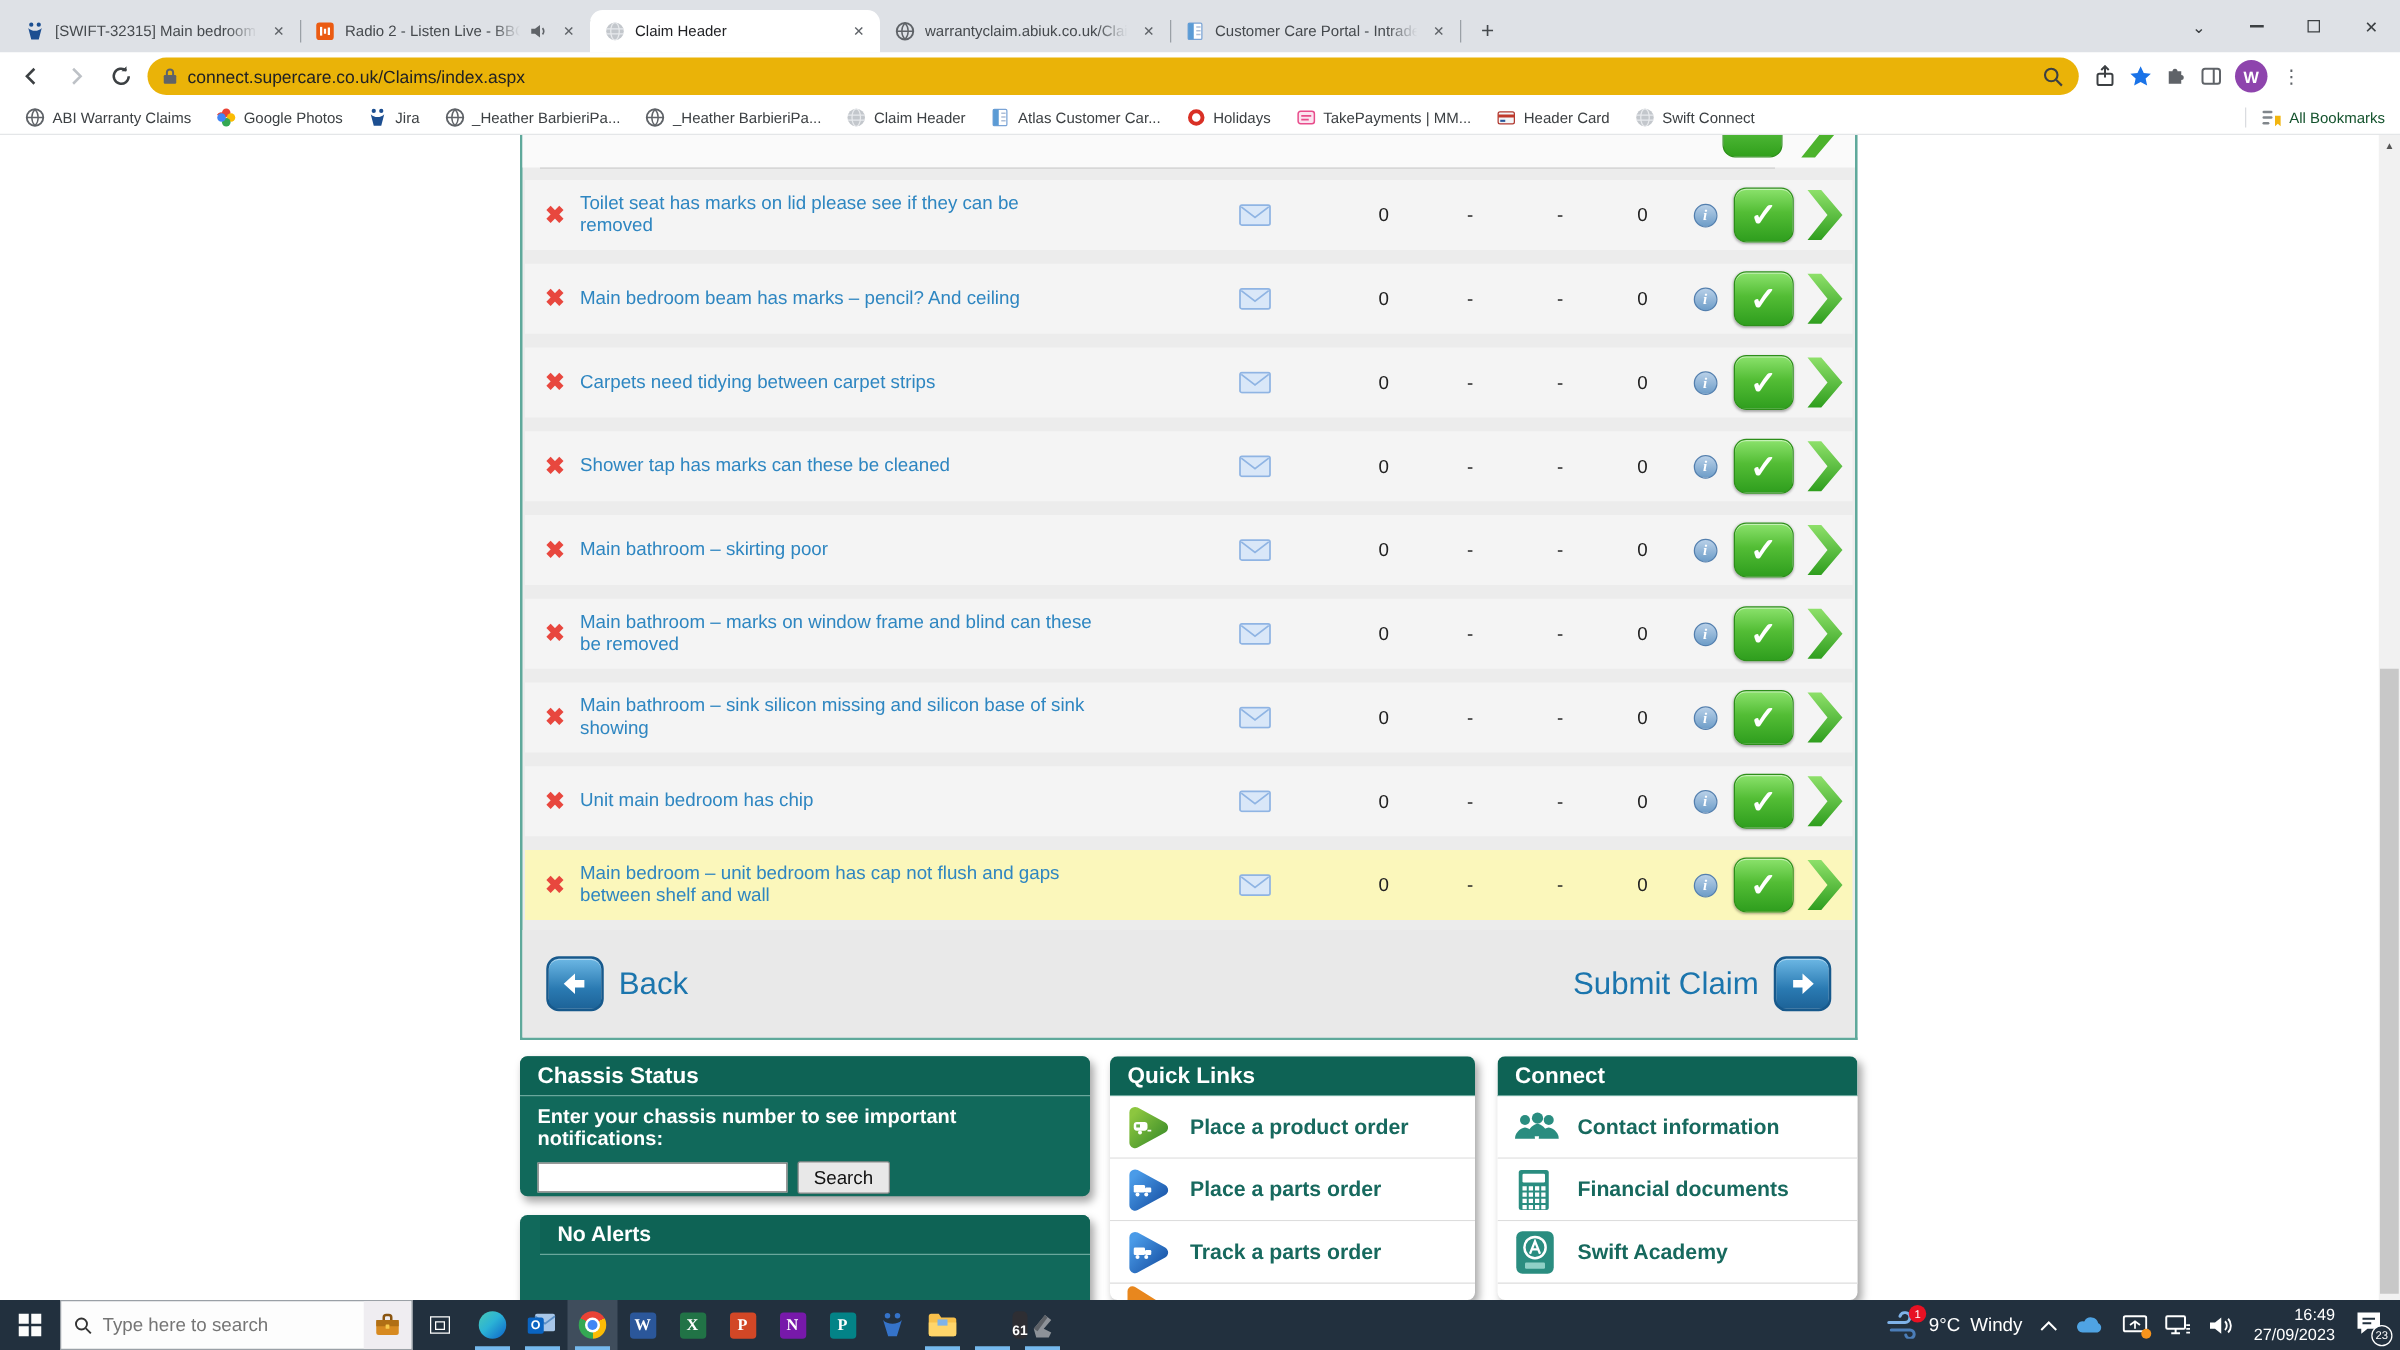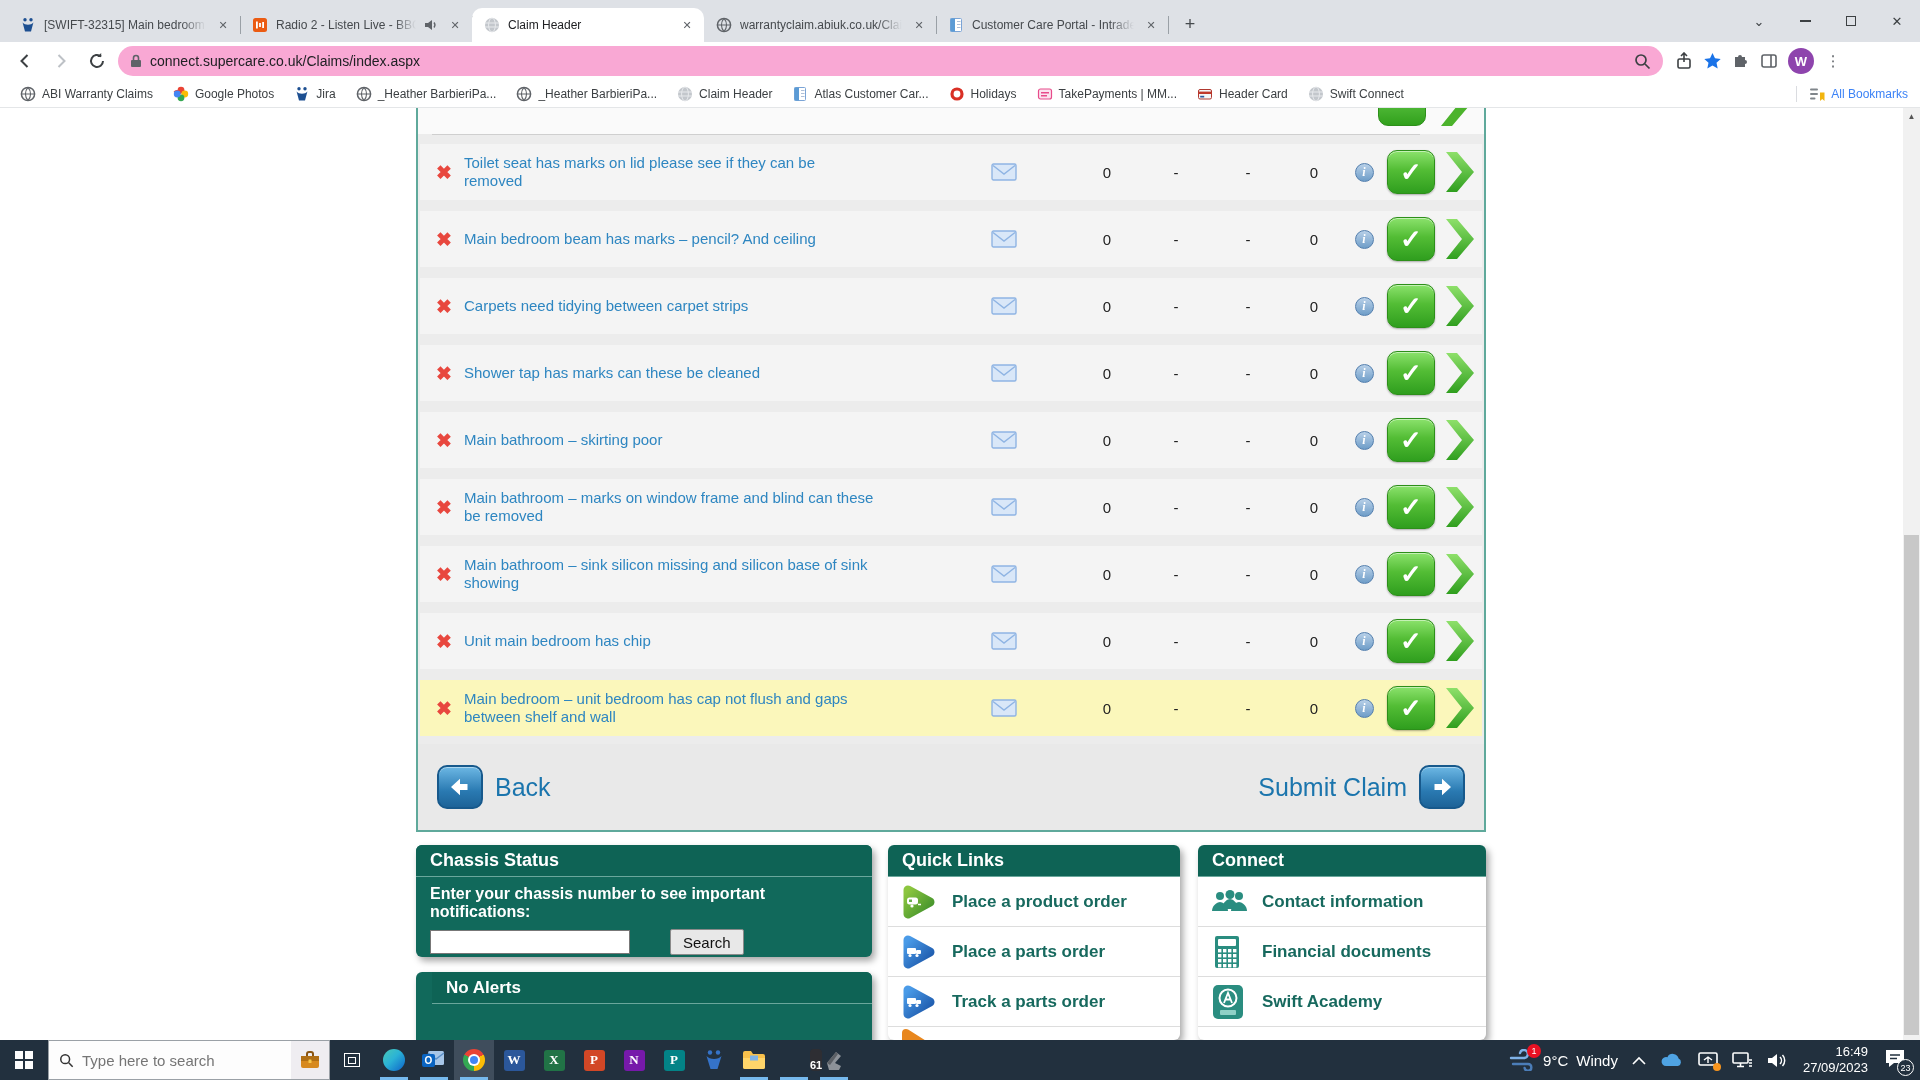--- a/index.html
+++ b/index.html
@@ -18,30 +18,30 @@
   .newtab-btn { width:28px; height:28px; margin:0 0 4px 8px; border-radius:50%; display:flex; align-items:center; justify-content:center; font-size:18px; color:#45494d; }
   .winctl { margin-left:auto; display:flex; align-items:center; height:42px; align-self:flex-start; }
   .winctl > div { width:46px; height:32px; display:flex; align-items:center; justify-content:center; color:#3c4043; }
   .ctl-min-bar { width:11px; height:1.5px; background:#3c4043; }
   .ctl-max-box { width:10px; height:10px; border:1.5px solid #3c4043; }
   .ctl-close-x { font-size:13px; }
   .ctl-chevron { font-size:13px; color:#5f6368; }
 
   .toolbar { position:absolute; left:0; top:42px; width:1920px; height:38px; background:#fff; display:flex; align-items:center; padding:0 10px; gap:6px; }
   .nav-ico { width:30px; height:30px; border-radius:50%; display:flex; align-items:center; justify-content:center; flex:none; }
-  .omnibox { flex:1; max-width:1545px; height:30px; background:#f9a8d4; border-radius:15px; display:flex; align-items:center; padding:0 12px; gap:8px;justify-content:flex-end; }
+  .omnibox { flex:1; max-width:1545px; height:30px; background:#eab308; border-radius:15px; display:flex; align-items:center; padding:0 12px; gap:8px;justify-content:flex-end; }
   .omnibox .url { font-size:14px; color:#202124; flex:1; }
   .toolbar-right { display:flex; align-items:center; gap:10px; margin-left:6px; }
   .avatar { width:26px; height:26px; border-radius:50%; background:#8e44ad; color:#fff; font-size:13px; font-weight:bold; display:flex; align-items:center; justify-content:center; }
   .kebab { color:#5f6368; font-size:15px; width:18px; text-align:center; }
 
   .bookmarksbar { position:absolute; left:0; top:80px; width:1920px; height:28px; background:#fff; border-bottom:1px solid #e4e6e8; display:flex; align-items:center; padding:0 12px; }
   .bm-list { display:flex; align-items:center; gap:4px; flex:1; }
   .bm-item { display:flex; align-items:center; gap:6px; font-size:12px; color:#3c4043; padding:3px 8px; border-radius:6px; white-space:nowrap; }
-  .bm-all { display:flex; align-items:center; gap:6px; font-size:12px; color:#3b82f6; padding-left:12px; border-left:1px solid #dadce0; }
+  .bm-all { display:flex; align-items:center; gap:6px; font-size:12px; color:#14532d; padding-left:12px; border-left:1px solid #dadce0; }
 
   
   .page { position:absolute; left:0; top:108px; width:1920px; height:932px; background:#fff; overflow:hidden; }
 
   .claims-panel { position:absolute; left:416px; top:0; width:1070px; height:724px; background:#ececec; border:2px solid #5fa99b; border-top:none; }
   .partial-row { position:absolute; top:0; left:0; right:0; height:26px; overflow:hidden; background:#fafafa; }
   .partial-check { position:absolute; right:58px; top:-26px; width:48px; height:44px; border-radius:10px; background:linear-gradient(#71d455,#31a01c); border:1px solid #2d8f1a; }
   .partial-arrow { position:absolute; right:12px; top:-24px; }
   .top-divider { position:absolute; top:26px; left:14px; right:64px; height:1px; background:#cfcfcf; }
 
@@ -67,21 +67,21 @@
   .nav-label { font-size:25px; color:#1b75ad; }
 
   
   .teal-panel { position:absolute; border-radius:6px; box-shadow:3px 4px 7px rgba(0,0,0,.35); overflow:hidden; background:#11695b; }
   .teal-head { height:32px; background:#0e6355; color:#fff; font-weight:bold; font-size:18px; display:flex; align-items:center; padding:0 14px; border-bottom:1px solid #6aa79c; }
   .chassis { left:416px; top:737px; width:456px; height:112px; }
   .chassis-body { padding:8px 14px; color:#fff; }
   .chassis-prompt { font-size:16px; font-weight:bold; margin-bottom:8px; }
   .chassis-form { display:flex; align-items:center; gap:8px; }
   .chassis-input { width:200px; height:24px; border:1px solid #777; background:#fff; }
-  .search-btn { height:26px; padding:0 12px; background:#e8e8e8; border:1px solid #8a8a8a; border-radius:2px; font-size:15px; color:#111;margin-left:32px; }
+  .search-btn { height:26px; padding:0 12px; background:#e8e8e8; border:1px solid #8a8a8a; border-radius:2px; font-size:15px; color:#111; }
   .noalerts { left:416px; top:864px; width:456px; height:80px; }
   .white-panel { position:absolute; border-radius:6px; box-shadow:3px 4px 7px rgba(0,0,0,.35); overflow:hidden; background:#fff; }
   .quicklinks { left:888px; top:737px; width:292px; height:195px; }
   .connectp { left:1198px; top:737px; width:288px; height:195px; }
   .link-row { height:50px; display:flex; align-items:center; gap:14px; padding:0 10px; border-bottom:1px solid #ddd; background:#fff; }
   .link-label { font-size:17px; font-weight:bold; color:#17695e;text-align:center; }
   .partial-link-row { height:13px; display:flex; padding:0 10px; overflow:hidden; }
 
   
   .scrollbar { position:absolute; left:1903px; top:0; width:17px; height:932px; background:#f1f1f1; }

